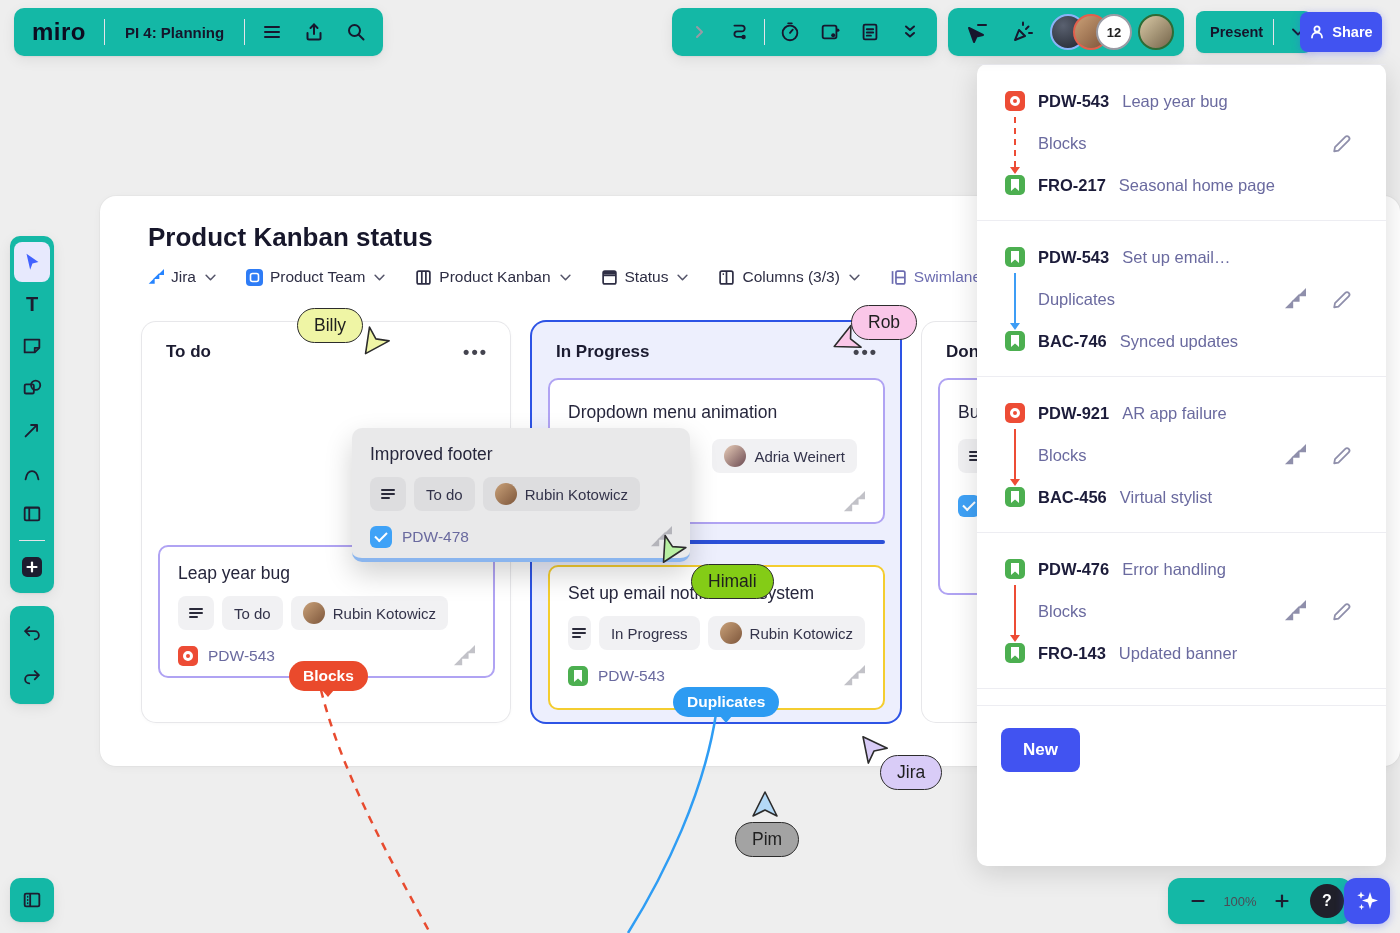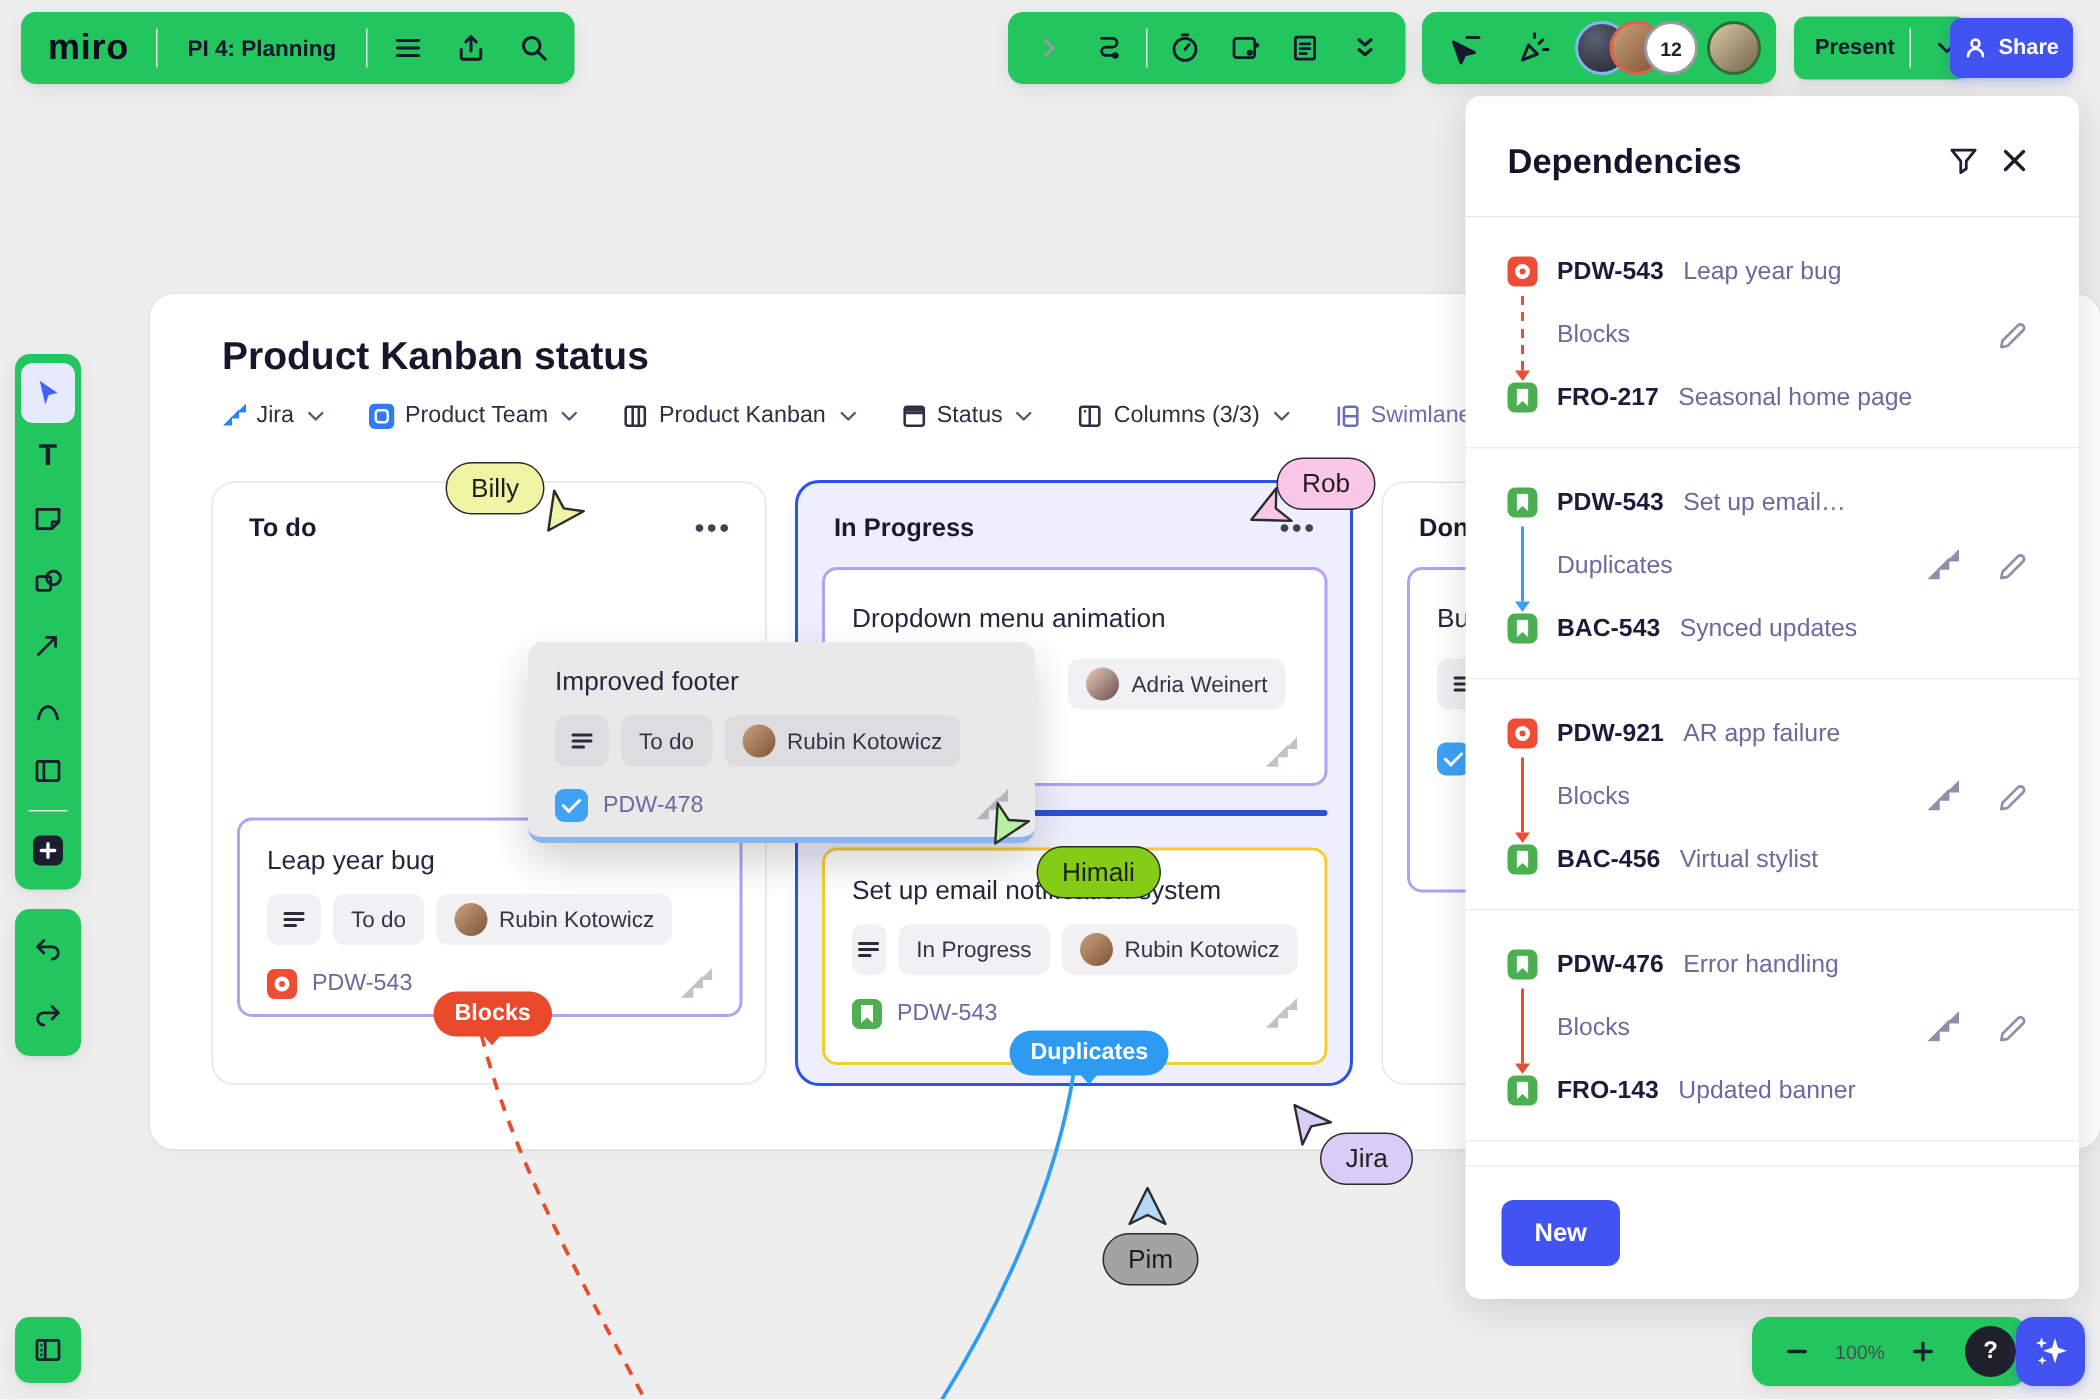--- a/index.html
+++ b/index.html
@@ -1,21 +1,21 @@
 <!DOCTYPE html>
 <html><head>
 <meta charset="utf-8">
 <style>
   html,body{margin:0;padding:0;}
   body{
     width:1400px;height:933px;position:relative;overflow:hidden;
     background:#eeeeee;font-family:"Liberation Sans",sans-serif;
     -webkit-font-smoothing:antialiased;color:#1c1c30;
   }
-  .island{position:absolute;background:#22c55e;border-radius:10px;
+  .island{position:absolute;background:#14b8a6;border-radius:10px;
     box-shadow:0 1px 2px rgba(0,0,0,.06),0 4px 14px rgba(0,0,0,.07);
     display:flex;align-items:center;z-index:10;}
   .icon-btn{width:38px;height:38px;display:flex;align-items:center;justify-content:center;border-radius:8px;flex:none;}
   .vdiv{width:1px;height:26px;background:#e4e4e9;flex:none;margin:0 4px;}
   svg{display:block}
 
   
   #tl-bar{left:14px;top:8px;height:48px;padding:0 8px;gap:4px;}
   .logo{font-size:24px;font-weight:800;letter-spacing:.5px;color:#0c0c20;padding:0 10px;}
   .board-name{font-size:15px;font-weight:700;color:#15152b;padding:0 12px;white-space:nowrap;}
@@ -680,38 +680,20 @@
   </div>
 <div class="pill" id="pill-anna">Jira</div>
 <div class="cursor" id="cur-pim">
     <svg width="30" height="30" viewBox="0 0 30 30">
       <polygon points="15,2 27,26 15,20 3,26" fill="#b3d9f7" stroke="#2c2c2c" stroke-width="1.6" stroke-linejoin="round"></polygon>
     </svg>
   </div>
 <div class="pill" id="pill-pim">Pim</div>
 
 <div id="dep-panel">
-  <div class="dep-header">
-    <div class="dep-title">Dependencies</div>
-    <div class="icon-btn">
-      <span>
-          <svg width="22" height="22" viewBox="0 0 24 24" fill="none" stroke="#1d1d30" stroke-width="2" stroke-linejoin="round">
-            <path d="M3.5 4.5 h17 L14 12.5 v5.5 l-4 2.8 v-8.3 Z"></path>
-          </svg>
-        </span>
-    </div>
-    <div class="icon-btn">
-      <span>
-          <svg width="20" height="20" viewBox="0 0 20 20" stroke="#1d1d30" stroke-width="2.2" stroke-linecap="round">
-            <line x1="4" y1="4" x2="16" y2="16"></line>
-            <line x1="16" y1="4" x2="4" y2="16"></line>
-          </svg>
-        </span>
-    </div>
-  </div>
   <div class="dep-divider"></div>
 
   <div class="dep-item">
     <div class="dep-arrow arrow-red-dash head-red"></div>
     <div class="dep-row">
       <span class="t-icon t-bug"></span>
       <span class="dep-id">PDW-543</span>
       <span class="dep-link">Leap year bug</span>
     </div>
     <div class="dep-rel">
@@ -748,21 +730,21 @@
           </span>
         <span>
             <svg width="24" height="24">
               <use href="#ic-pencil"></use>
             </svg>
           </span>
       </span>
     </div>
     <div class="dep-row">
       <span class="t-icon t-story"></span>
-      <span class="dep-id">BAC-543</span>
+      <span class="dep-id">BAC-746</span>
       <span class="dep-link">Synced updates</span>
     </div>
   </div>
 
   <div class="dep-item">
     <div class="dep-arrow arrow-red head-red"></div>
     <div class="dep-row">
       <span class="t-icon t-bug"></span>
       <span class="dep-id">PDW-921</span>
       <span class="dep-link">AR app failure</span>

